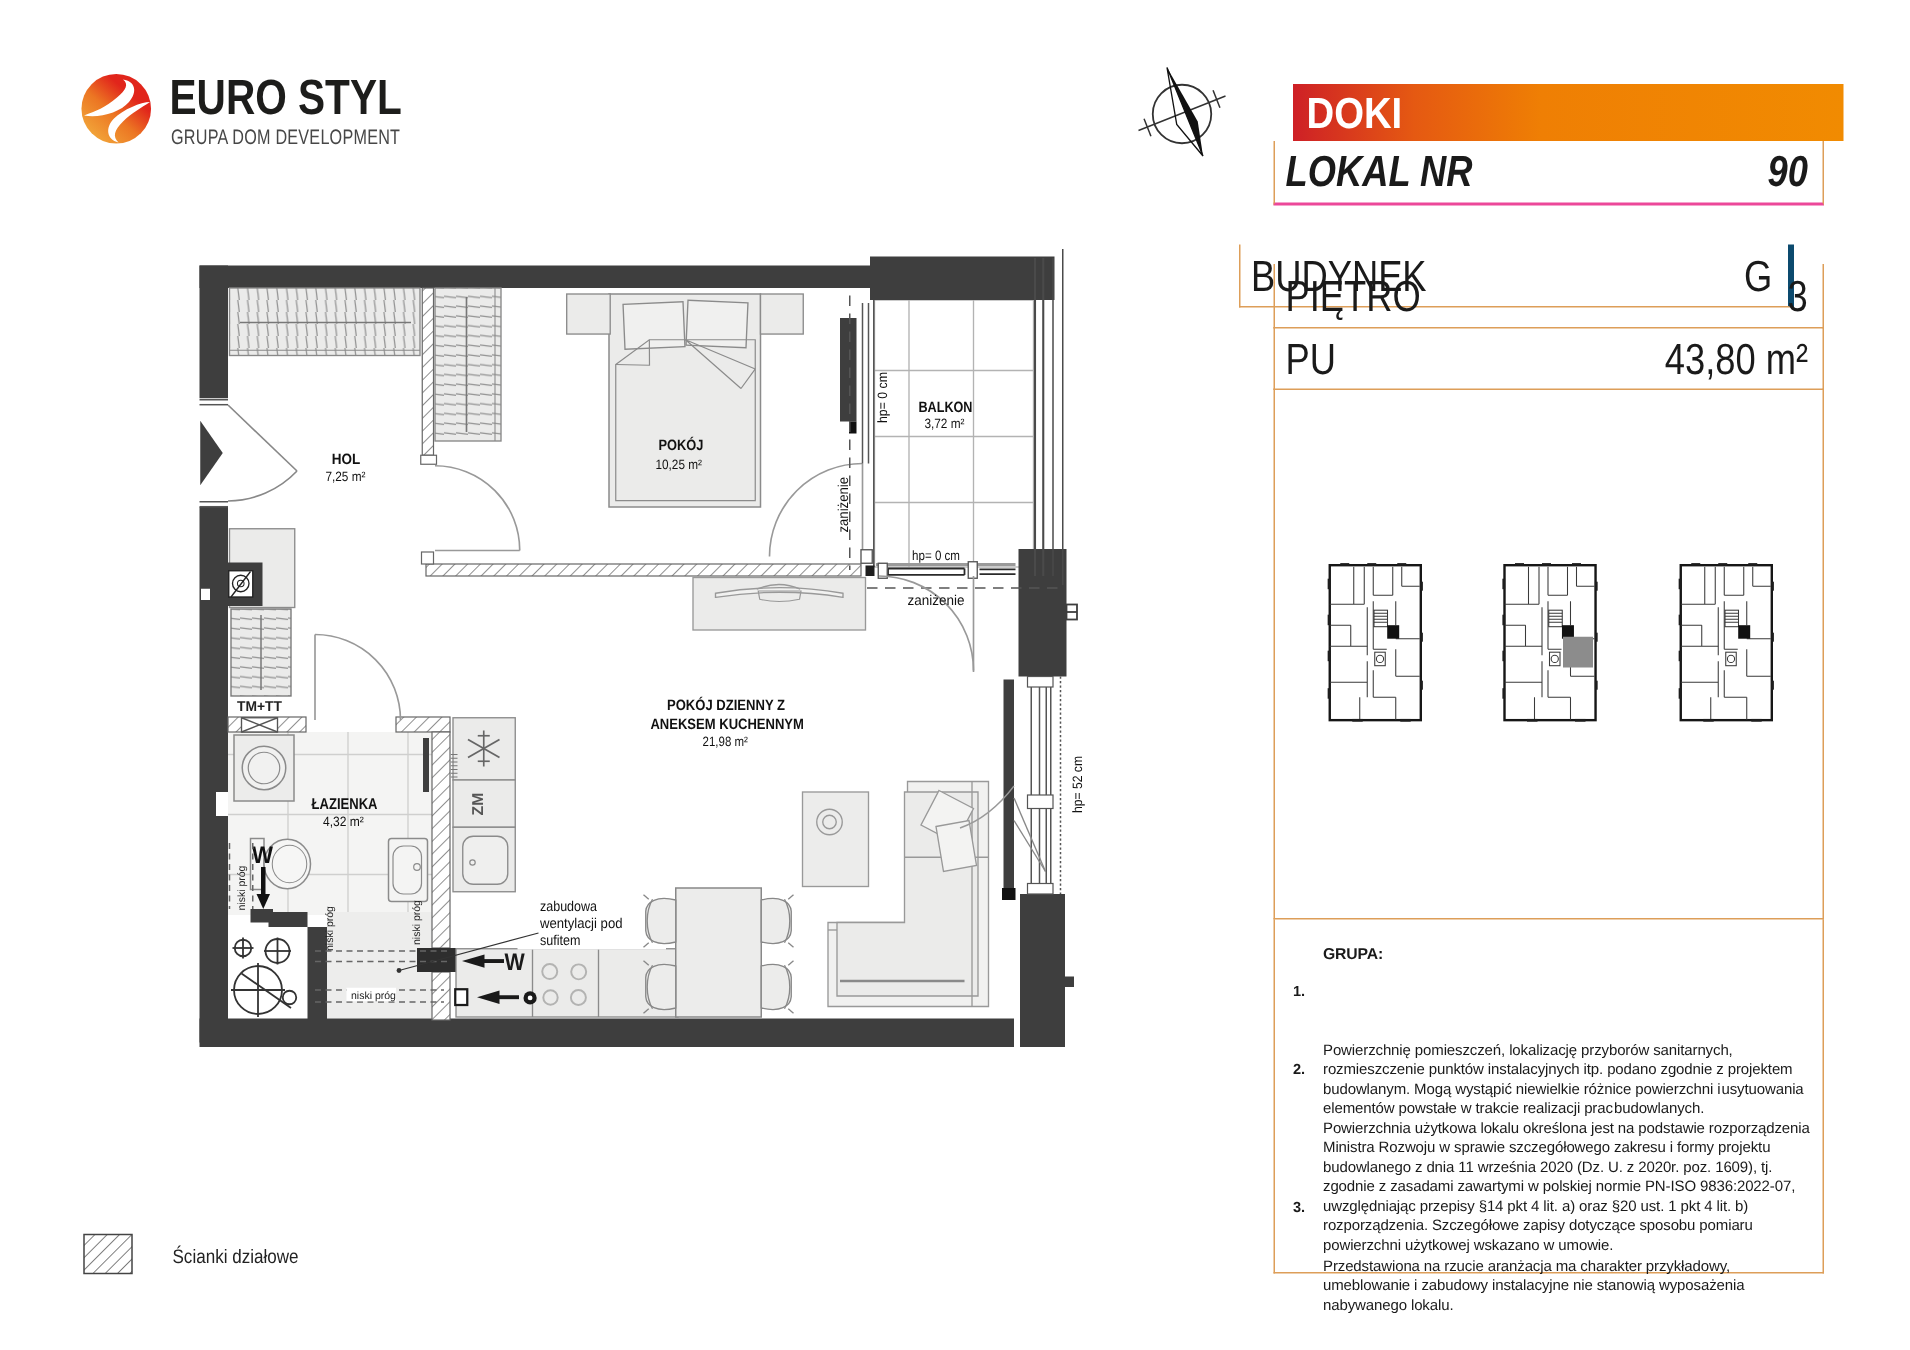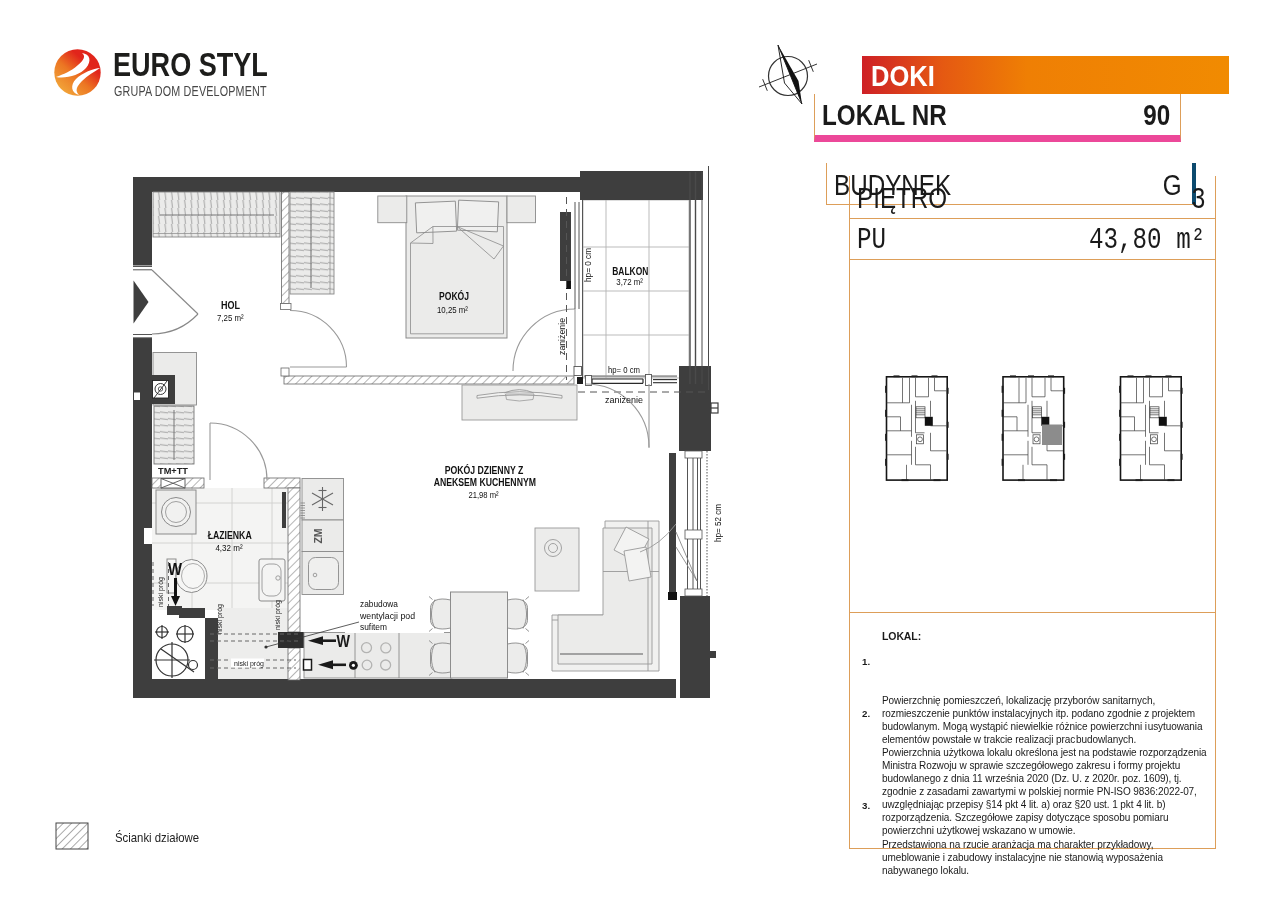--- a/index.html
+++ b/index.html
@@ -32,45 +32,45 @@
   <line x1="762.7" y1="79.2" x2="767.3" y2="90.8" stroke="#333" stroke-width="1"></line>
   <line x1="808.7" y1="60.2" x2="813.3" y2="71.8" stroke="#333" stroke-width="1"></line>
   <polygon points="778,45 798.5,81 802,104" fill="#111"></polygon>
   <polygon points="778,45 784.5,83 802,104" fill="none" stroke="#111" stroke-width="0.9"></polygon>
 </svg>
 
 <div class="abs" style="left:849px;top:56px;width:367px;height:37.5px;background:linear-gradient(90deg,#ce2026 0%,#e55912 22%,#ef7f04 45%,#f18b01 100%);margin-left:13px;">
   <div class="abs" style="left:9px;top:4px;font-weight:bold;font-size:29px;color:#ffffff;transform:scaleX(0.88);transform-origin:left;">DOKI</div>
 </div>
 
-<div class="abs" style="left:814px;top:93.5px;width:365px;height:41px;border-left:1px solid #dd9e59;border-right:1px solid #dd9e59;border-bottom:7px solid #ec4899;">
+<div class="abs" style="left:849px;top:93.5px;width:365px;height:41px;border-left:1px solid #dd9e59;border-right:1px solid #dd9e59;border-bottom:2px solid #ec4899;font-style:italic;">
   <div class="abs" style="left:6.5px;top:5.5px;font-weight:bold;font-size:29px;color:#1a1a1a;transform:scaleX(0.835);transform-origin:left;">LOKAL NR</div>
   <div class="abs" style="right:10px;top:5.5px;font-weight:bold;font-size:29px;color:#1a1a1a;transform:scaleX(0.835);transform-origin:right;">90</div>
 </div>
 
 <div class="abs" style="left:826px;top:135px;width:365px;height:41px;border-left:1px solid #dd9e59;border-right:4px solid #0c4a6e;border-bottom:1px solid #dd9e59;margin-top:28px;">
   <div class="abs" style="left:6.5px;top:5.5px;font-size:29px;color:#1a1a1a;transform:scaleX(0.835);transform-origin:left;">BUDYNEK</div>
   <div class="abs" style="right:10px;top:5.5px;font-size:29px;color:#1a1a1a;transform:scaleX(0.835);transform-origin:right;">G</div>
 </div>
 
 <div class="abs" style="left:849px;top:176px;width:365px;height:42px;border-left:1px solid #dd9e59;border-right:1px solid #dd9e59;border-bottom:1px solid #dd9e59;text-align:center;">
   <div class="abs" style="left:6.5px;top:6px;font-size:29px;color:#1a1a1a;transform:scaleX(0.835);transform-origin:left;">PIĘTRO</div>
   <div class="abs" style="right:10px;top:6px;font-size:29px;color:#1a1a1a;transform:scaleX(0.835);transform-origin:right;">3</div>
 </div>
 
-<div class="abs" style="left:849px;top:218px;width:365px;height:41px;border-left:1px solid #dd9e59;border-right:1px solid #dd9e59;border-bottom:1px solid #dd9e59;font-family:Liberation Mono, monospace;">
+<div class="abs" style="left:849px;top:218px;width:365px;height:41px;border-left:1px solid #dd9e59;border-right:1px solid #dd9e59;border-bottom:1px solid #dd9e59;">
   <div class="abs" style="left:6.5px;top:5.5px;font-size:29px;color:#1a1a1a;transform:scaleX(0.835);transform-origin:left;">PU</div>
   <div class="abs" style="right:10px;top:5.5px;font-size:29px;color:#1a1a1a;transform:scaleX(0.835);transform-origin:right;">43,80 m²</div>
 </div>
 
 <div class="abs" style="left:849px;top:259px;width:365px;height:353px;border-left:1px solid #dd9e59;border-right:1px solid #dd9e59;border-bottom:1px solid #dd9e59;"></div>
 
 <div class="abs" style="left:849px;top:613px;width:365px;height:235px;border:1px solid #dd9e59;border-top:none;"></div>
 
-<div class="abs" style="left:882px;top:630px;font-weight:bold;font-size:10.5px;letter-spacing:-0.1px;color:#1a1a1a;">LOKAL:</div>
+<div class="abs" style="left:882px;top:630px;font-weight:bold;font-size:10.5px;letter-spacing:-0.1px;color:#1a1a1a;">GRUPA:</div>
 
 <div class="abs" style="left:862px;top:655px;font-size:9.7px;font-weight:bold;line-height:13.05px;color:#1a1a1a;">
   1.<br><br><br><br>2.<br><br><br><br><br><br><br>3.
 </div>
 
 <div class="abs" style="left:882px;top:655px;width:330px;font-size:10px;line-height:13.05px;letter-spacing:-0.08px;color:#1a1a1a;white-space:nowrap;margin-top:39px;">
 Powierzchnię pomieszczeń, lokalizację przyborów sanitarnych,<br>
 rozmieszczenie punktów instalacyjnych itp. podano zgodnie z projektem<br>
 budowlanym. Mogą wystąpić niewielkie różnice powierzchni i usytuowania<br>
 elementów powstałe w trakcie realizacji prac budowlanych.<br>

